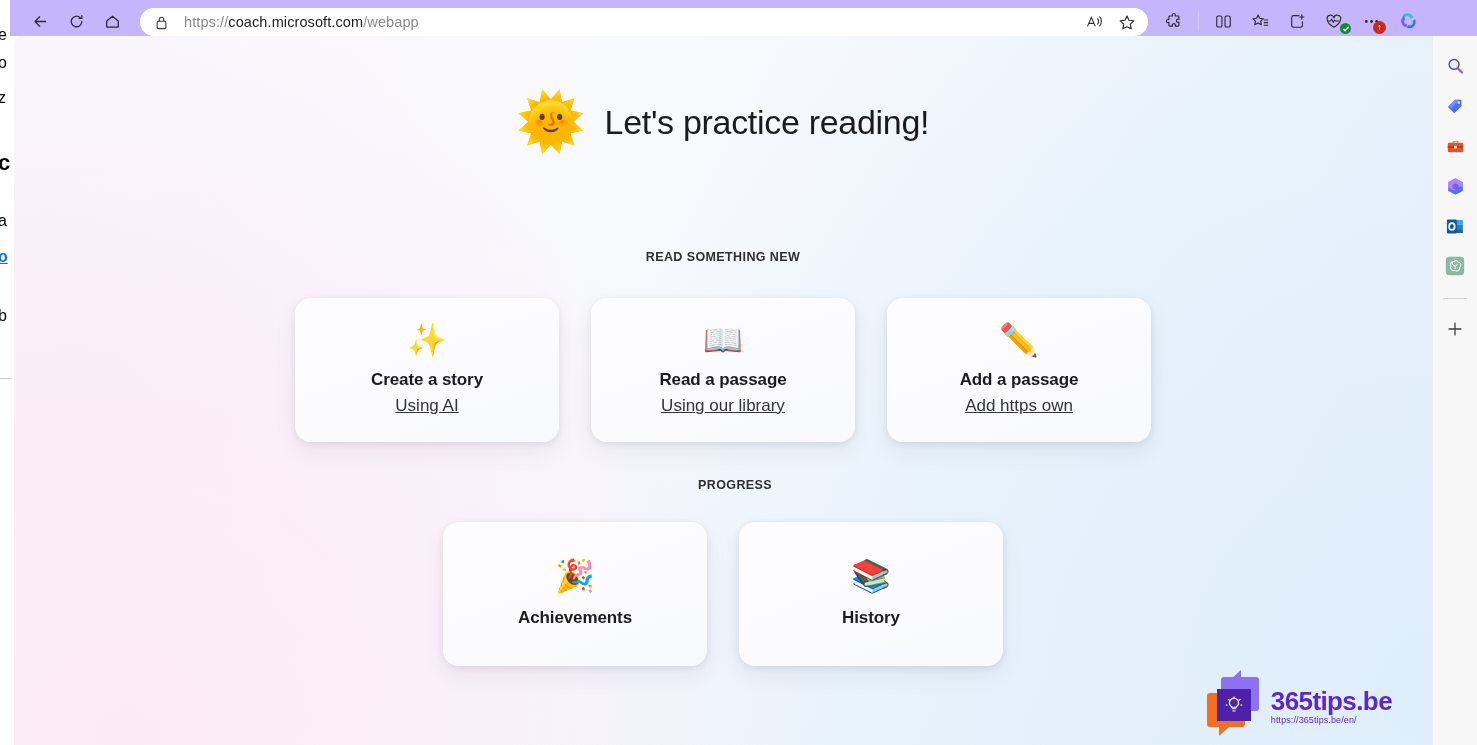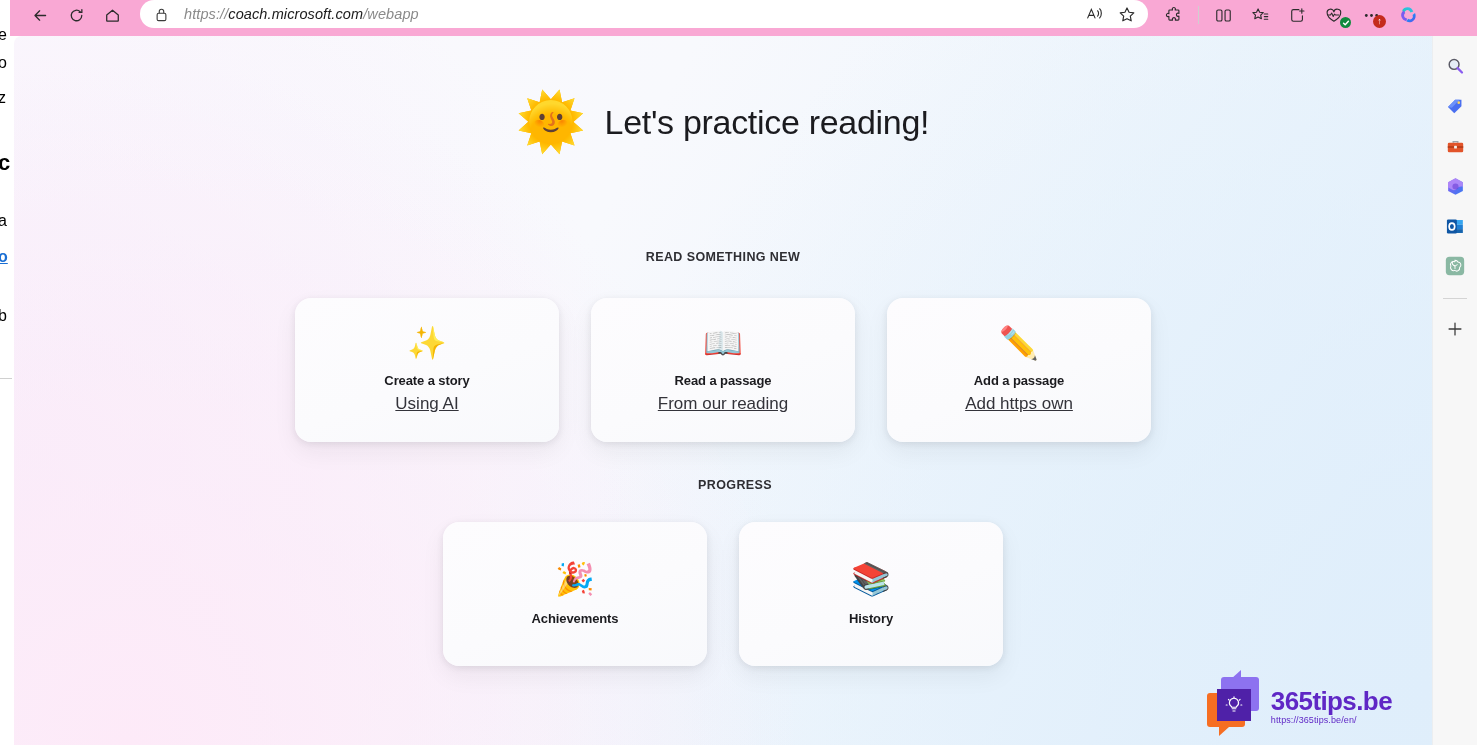--- a/index.html
+++ b/index.html
@@ -33,25 +33,24 @@
     position: absolute;
     left: 0; top: 0;
     width: 1477px; height: 745px;
     z-index: 1;
     pointer-events: none;
   }
   .toolbar {
     position: absolute;
     left: 10px; top: 0;
     width: 1467px; height: 36px;
-    background: #f9a8d4;
-    display: flex;
-    align-items: flex-start;
+    background: #c4b5fd;
+    display: flex;
+    align-items: flex-end;
     pointer-events: auto;
-    font-style: italic;
   }
   .nav-btns {
     display: flex; align-items: center;
     gap: 0px;
     padding-left: 12px;
   }
   .tb-btn {
     width: 36px; height: 30px;
     display: flex; align-items: center; justify-content: center;
     border-radius: 5px;
@@ -202,21 +201,21 @@
   }
   .card-read { width: 264px; height: 144px; }
   .card-progress { width: 264px; height: 144px; }
 
   .card-emoji {
     font-size: 32px;
     line-height: 1;
     margin-bottom: 14px;
   }
   .card-title {
-    font-size: 13px;
+    font-size: 17px;
     font-weight: 700;
     color: #1b1b1f;
     letter-spacing: -.1px;
   }
   .card-sub {
     font-size: 17px;
     font-weight: 400;
     color: #33333a;
     margin-top: 6px;
     text-decoration: underline;
@@ -315,21 +314,21 @@
 
   <div class="card-row row-read">
     <div class="card card-read">
       <div class="card-emoji">✨</div>
       <div class="card-title">Create a story</div>
       <div class="card-sub">Using AI</div>
     </div>
     <div class="card card-read">
       <div class="card-emoji">📖</div>
       <div class="card-title">Read a passage</div>
-      <div class="card-sub">From our reading</div>
+      <div class="card-sub">Using our library</div>
     </div>
     <div class="card card-read">
       <div class="card-emoji">✏️</div>
       <div class="card-title">Add a passage</div>
       <div class="card-sub">Add https own</div>
     </div>
   </div>
 
   <div class="section-label label-progress">PROGRESS</div>
 

